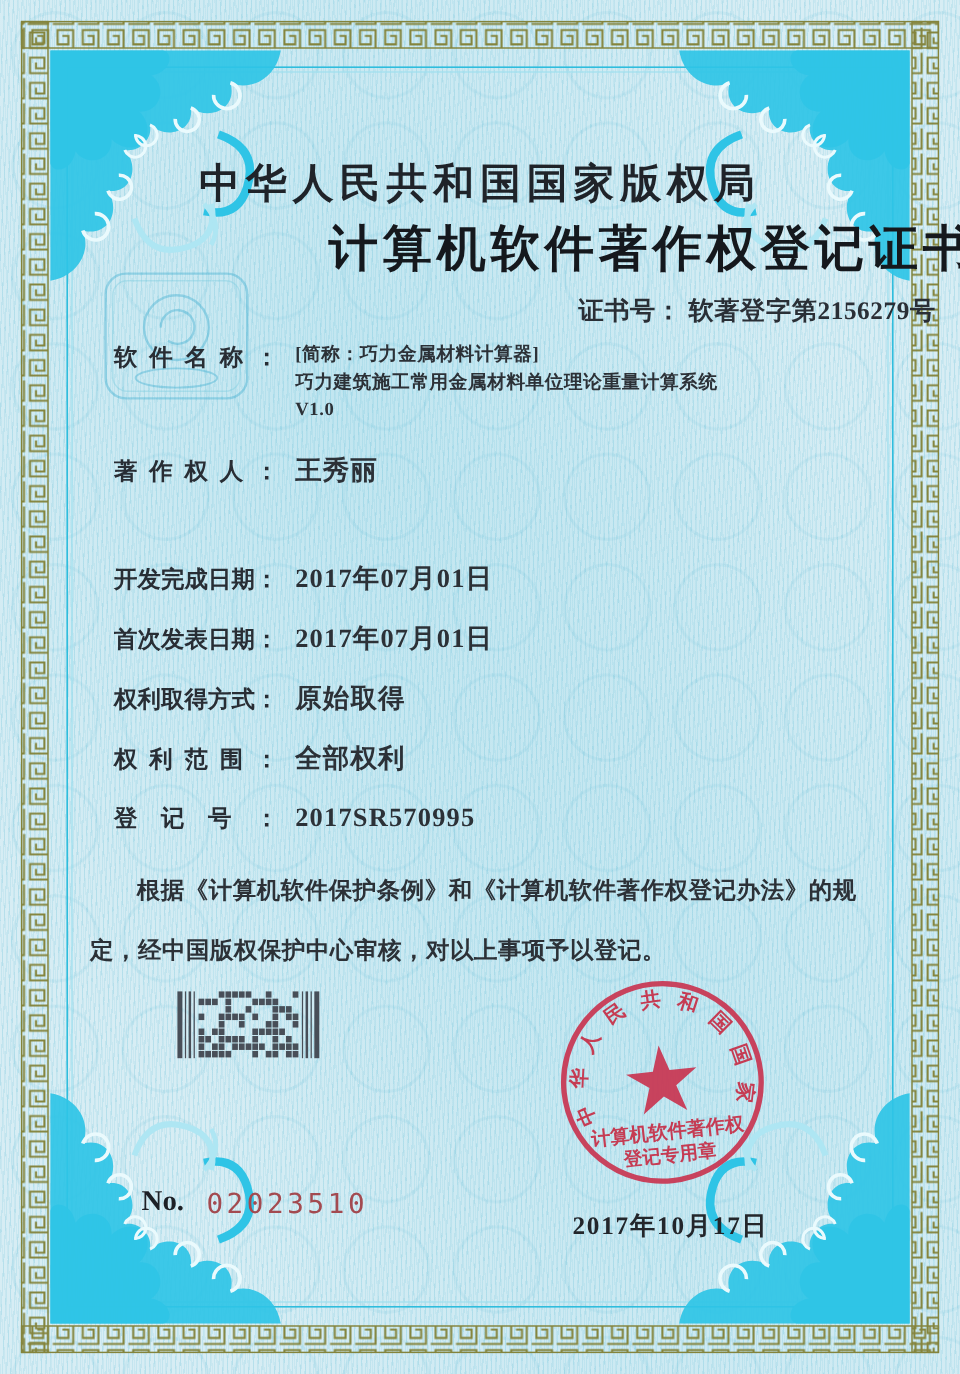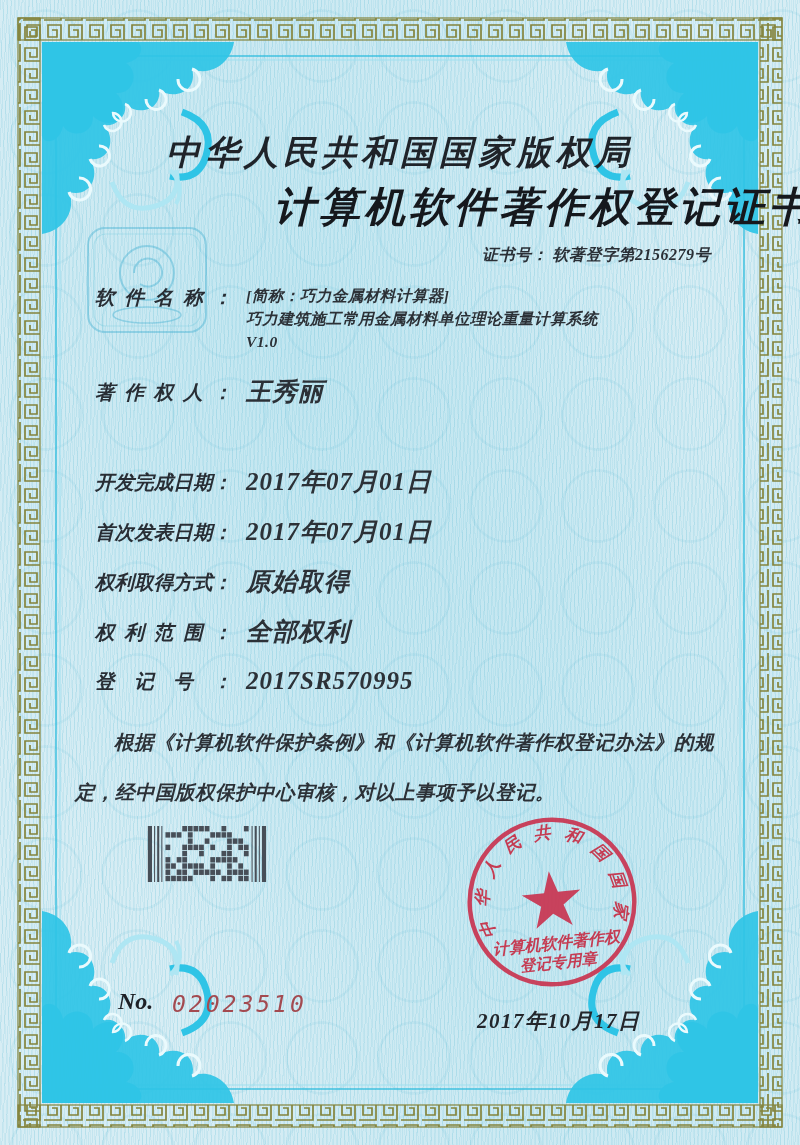--- a/index.html
+++ b/index.html
@@ -7,35 +7,34 @@
        font-family:"Liberation Serif","DejaVu Serif",serif;}
   .page{position:relative;width:800px;height:1145px;overflow:hidden;
     background-color:#d7edf4;
     background-image:
       radial-gradient(circle, rgba(255,255,255,0) 52%, rgba(70,175,205,.10) 53%, rgba(70,175,205,.10) 56%, rgba(255,255,255,0) 57%),
       repeating-linear-gradient(93deg, rgba(75,180,208,.15) 0 1px, rgba(0,0,0,0) 1px 3.6px),
       repeating-linear-gradient(86deg, rgba(75,180,208,.10) 0 1px, rgba(0,0,0,0) 1px 4.3px),
       radial-gradient(ellipse at 38% 30%, rgba(150,215,232,.35), rgba(150,215,232,0) 55%),
       radial-gradient(ellipse at 70% 75%, rgba(150,215,232,.30), rgba(150,215,232,0) 50%);
     background-size: 92px 92px, auto, auto, auto, auto;
-    font-style: italic;
   }
   svg{display:block;}
   .frame-svg{position:absolute;left:0;top:0;}
   .abs{position:absolute;}
   .authority{top:130px;left:0;width:800px;text-align:center;font-size:34px;font-weight:700;
              letter-spacing:5px;color:#1f2329;}
   .cert-title{top:180px;left:14px;width:800px;text-align:right;font-size:41px;font-weight:900;
               letter-spacing:4px;color:#15181d;}
-  .cert-no{top:245px;left:482px;font-size:16px;font-weight:700;color:#2a2f36;letter-spacing:.5px;}
+  .cert-no{top:245px;left:482px;font-size:21px;font-weight:700;color:#2a2f36;letter-spacing:.5px;}
   .row{left:95px;color:#2e3338;white-space:nowrap;}
   .row .lbl{display:inline-block;width:137px;font-size:19.5px;font-weight:700;
             text-align:justify;text-align-last:justify;vertical-align:top;color:#282d34;}
   .row .vals{display:inline-block;margin-left:10px;vertical-align:top;}
-  .val-lg{font-size:25px;font-weight:600;letter-spacing:1px;color:#2c3137;line-height:26px;}
+  .val-lg{font-size:22px;font-weight:600;letter-spacing:1px;color:#2c3137;line-height:26px;}
   .val-sm{font-size:15.5px;font-weight:600;letter-spacing:.5px;color:#2c3137;line-height:23px;}
   .statement{top:718px;left:75px;width:658px;font-size:19.5px;font-weight:600;line-height:50px;
              text-indent:2em;letter-spacing:.5px;color:#2c3137;}
   .barcode{top:826px;left:146px;width:124px;height:56px;}
   .serial-label{top:988px;left:118px;font-size:24px;font-weight:600;color:#1d2026;}
   .serial-number{top:991px;left:172px;font-size:23px;letter-spacing:3px;color:#a34a50;
                  font-family:"DejaVu Sans Mono","Liberation Mono",monospace;text-align:right;}
   .issue-date{top:989px;left:477px;font-size:21px;font-weight:600;letter-spacing:1.5px;color:#23262b;margin-top:18px;}
   .seal{top:810px;left:460px;}
 </style>

